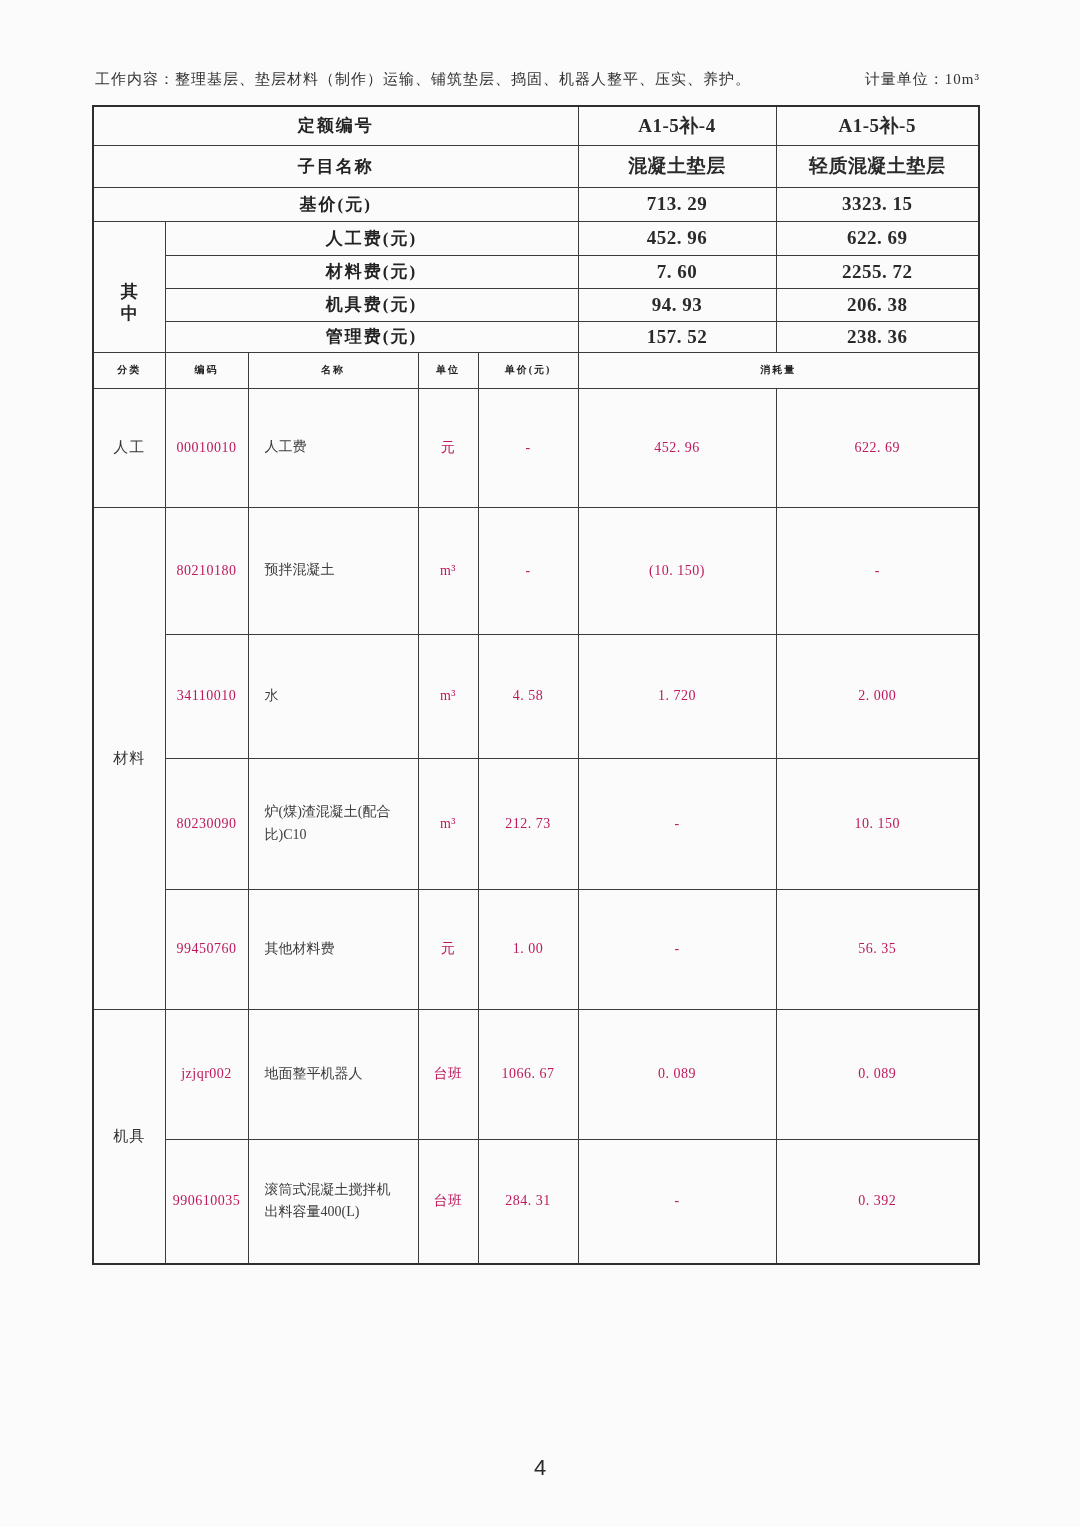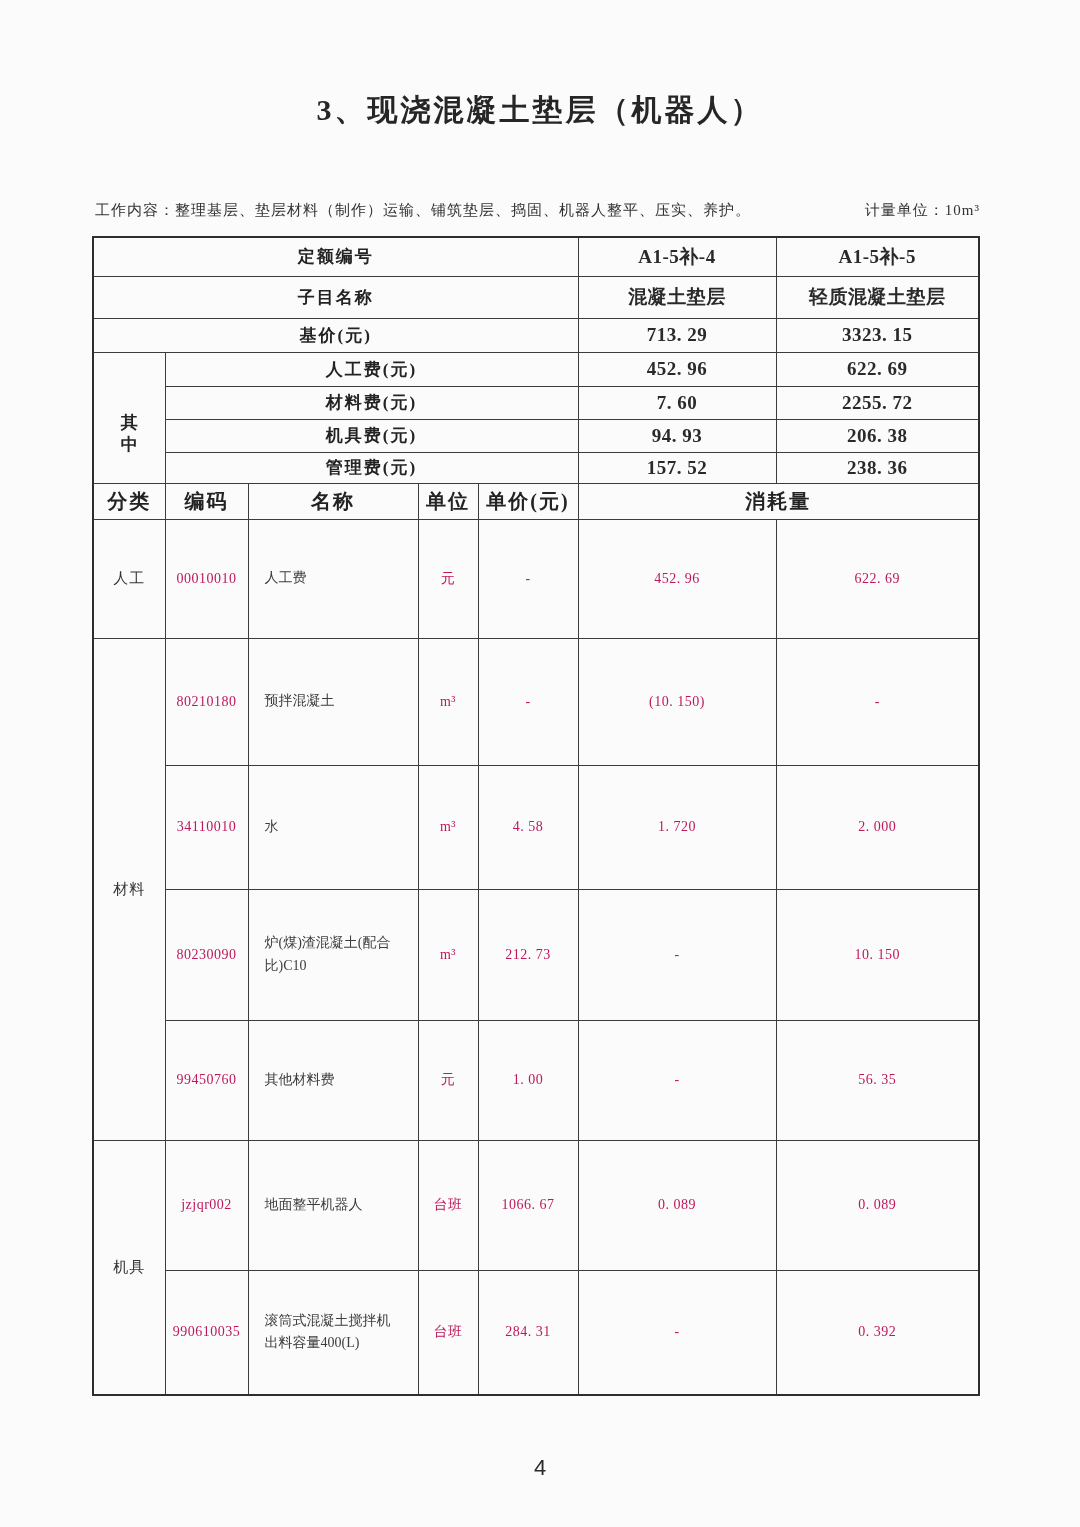--- a/index.html
+++ b/index.html
@@ -56,21 +56,21 @@
     color:#232323;
   }
   .tval{
     font-weight:700;
     font-size:19px;
     letter-spacing:0.5px;
     color:#2a2a2a;
   }
   .hdr td{
     font-weight:700;
-    font-size:20px;
+    font-size:10px;
     letter-spacing:2px;
     color:#232323;
     border-bottom-width:2px;
   }
   .among{
     display:inline-block;
     writing-mode:vertical-rl;
     text-orientation:upright;
     letter-spacing:22px;
     font-weight:700;
@@ -103,21 +103,20 @@
     font-size:22px;
     color:#2b2b2b;
     font-family:"Liberation Sans","DejaVu Sans",sans-serif;
   }
 </style>
 </head>
 <body>
 
 <div class="page">
 
-  <h1 class="title">3、现浇混凝土垫层（机器人）</h1>
 
   <div class="meta">
     <span>工作内容：整理基层、垫层材料（制作）运输、铺筑垫层、捣固、机器人整平、压实、养护。</span>
     <span>计量单位：10m³</span>
   </div>
 
   <table class="quota">
     <colgroup>
       <col style="width:72px">
         <col style="width:83px">

